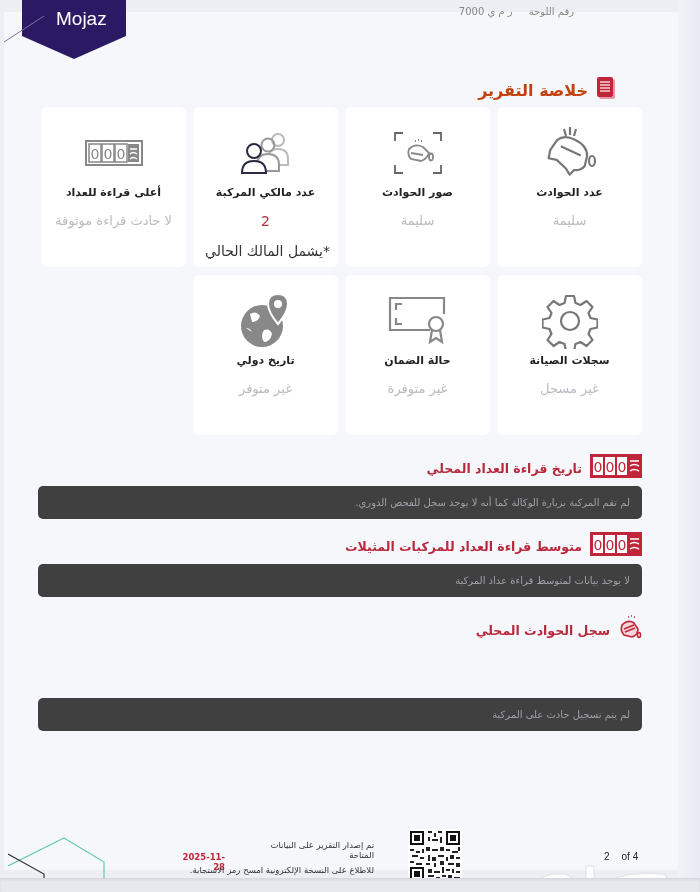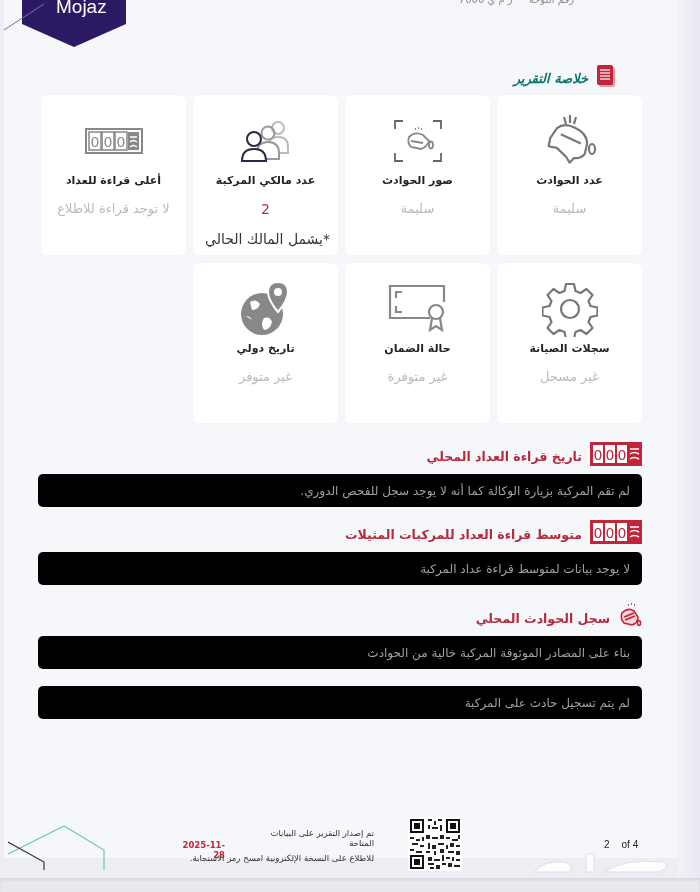--- a/index.html
+++ b/index.html
@@ -3,21 +3,21 @@
   <meta charset="utf-8">
   <style>
     * { box-sizing: border-box; margin: 0; padding: 0; }
     html, body { width: 700px; height: 892px; overflow: hidden; }
     body {
       background: #eceef4;
       font-family: "DejaVu Sans", sans-serif;
       position: relative;
     }
     .page {
-      position: absolute; left: 4px; top: 0; width: 676px; height: 858px;
+      position: absolute; left: 4px; top: 12px; width: 676px; height: 858px;
       background: #f6f7fa;
     }
     .page-right-shade {
       position: absolute; right: 0; top: 0; width: 22px; height: 892px;
       background: linear-gradient(to right, #f1f2f7, #e9e9f3);
     }
     .bottom-band {
       position: absolute; left: 0; right: 0; top: 878px; height: 14px;
       background: #e8e9ef;
       box-shadow: inset 0 2px 3px rgba(0,0,0,0.08);
@@ -34,21 +34,21 @@
     .plate-line {
       position: absolute; right: 106px; top: -6px;
       font-size: 10px; color: #888; direction: rtl;
       display: flex; gap: 16px;
     }
     
     .summary-title {
       position: absolute; right: 64px; top: 64px;
       display: flex; align-items: center; gap: 8px; direction: rtl;
     }
-    .summary-title .txt { color: #0f766e; font-weight: bold; font-size: 13px; font-style: italic; }
+    .summary-title .txt { color: #c2410c; font-weight: bold; font-size: 16px; }
     
     .grid {
       position: absolute; left: 36px; top: 95px; width: 602px;
       display: grid; grid-template-columns: repeat(4, 145px); column-gap: 7px; row-gap: 8px;
       direction: rtl;
     }
     .card {
       background: #ffffff; border-radius: 6px; height: 160px;
       position: relative; direction: rtl;
       box-shadow: 0 0 2px rgba(0,0,0,0.03);
@@ -68,23 +68,23 @@
       font-size: 14px; color: #333;
     }
     
     .section { position: absolute; left: 34px; width: 604px; }
     .section .head {
       display: flex; align-items: center; justify-content: flex-start; gap: 8px;
       direction: rtl; height: 28px;
     }
     .section .head .txt { color: #b72a3d; font-weight: bold; font-size: 12.5px; }
     .section .box {
-      margin-top: 4px; background: #000000; border-radius: 5px; height: 33px;
+      margin-top: 4px; background: #404040; border-radius: 5px; height: 33px;
       direction: rtl; padding-right: 12px; display: flex; align-items: center;
-      font-size: 12px; color: #9fa1a8;
+      font-size: 10px; color: #9fa1a8;
     }
     
     .footer-logo { position: absolute; left: 4px; top: 820px; }
     .qr { position: absolute; left: 404px; top: 817px; width: 54px; height: 54px; }
     .footer-text {
       position: absolute; right: 306px; top: 828px; direction: rtl;
       font-size: 8.5px; color: #333; width: 200px;
     }
     .footer-text .line { display: flex; gap: 26px; height: 20px; align-items: center; }
     .footer-text .date { color: #c1253a; font-weight: bold; margin-top: 24px; }
@@ -182,21 +182,21 @@
           <rect x="17" y="4" width="12" height="18" fill="none" stroke="#888" stroke-width="1.5"></rect>
           <rect x="30" y="4" width="12" height="18" fill="none" stroke="#888" stroke-width="1.5"></rect>
           <text x="10" y="19" font-size="14" fill="#888" text-anchor="middle" font-family="DejaVu Sans, sans-serif">0</text>
           <text x="23" y="19" font-size="14" fill="#888" text-anchor="middle" font-family="DejaVu Sans, sans-serif">0</text>
           <text x="36" y="19" font-size="14" fill="#888" text-anchor="middle" font-family="DejaVu Sans, sans-serif">0</text>
           <rect x="43" y="4" width="11" height="18" fill="#888"></rect>
           <path d="M45 9 h7 M45 14 q3 -3 7 0 M45 19 q3 -3 7 0" stroke="#fff" stroke-width="1.3" fill="none"></path>
         </svg>
       </div>
       <div class="label">أعلى قراءة للعداد</div>
-      <div class="value">لا توجد قراءة للاطلاع</div>
+      <div class="value">لا حادث قراءة موثوقة</div>
     </div>
 
     <div class="card">
       <div class="icon">
         <svg width="56" height="56" viewBox="0 0 56 56" fill="none" stroke="#777" stroke-width="2.2" stroke-linejoin="round">
           <path d="M24 3 h8 l1.5 7 l5 2 l6 -4 l6 6 l-4 6 l2 5 l7 1.5 v8 l-7 1.5 l-2 5 l4 6 l-6 6 l-6 -4 l-5 2 l-1.5 7 h-8 l-1.5 -7 l-5 -2 l-6 4 l-6 -6 l4 -6 l-2 -5 l-7 -1.5 v-8 l7 -1.5 l2 -5 l-4 -6 l6 -6 l6 4 l5 -2 z"></path>
           <circle cx="28" cy="28" r="9"></circle>
         </svg>
       </div>
       <div class="label">سجلات الصيانة</div>
@@ -274,21 +274,20 @@
       <span>
         <svg width="24" height="26" viewBox="0 0 24 26" fill="none" stroke="#c1253a" stroke-width="1.6">
           <path d="M10 2 h1 M13 1 h1 M16 2 h1"></path>
           <path d="M4 10 q6 -6 12 -2 l4 6 q0 6 -6 8 l-8 -2 q-4 -4 -2 -10 z" fill="#f6d4d9"></path>
           <path d="M6 14 l10 -4 M7 17 l10 -4"></path>
           <ellipse cx="21" cy="20" rx="1.5" ry="2.5"></ellipse>
         </svg>
       </span>
       <span class="txt">سجل الحوادث المحلي</span>
     </div>
-    <div class="box">بناء على المصادر الموثوقة المركبة خالية من الحوادث</div>
   </div>
 
   <div class="section" style="top:682px;">
     <div class="box">لم يتم تسجيل حادث على المركبة</div>
   </div>
 
   <div class="footer-logo">
     <svg width="110" height="52" viewBox="0 0 110 52" fill="none" stroke-width="1.2">
       <path d="M0 34 L56 6 L96 30 V50" stroke="#6ccab0"></path>
       <path d="M0 22 L36 42 V50" stroke="#333"></path>

